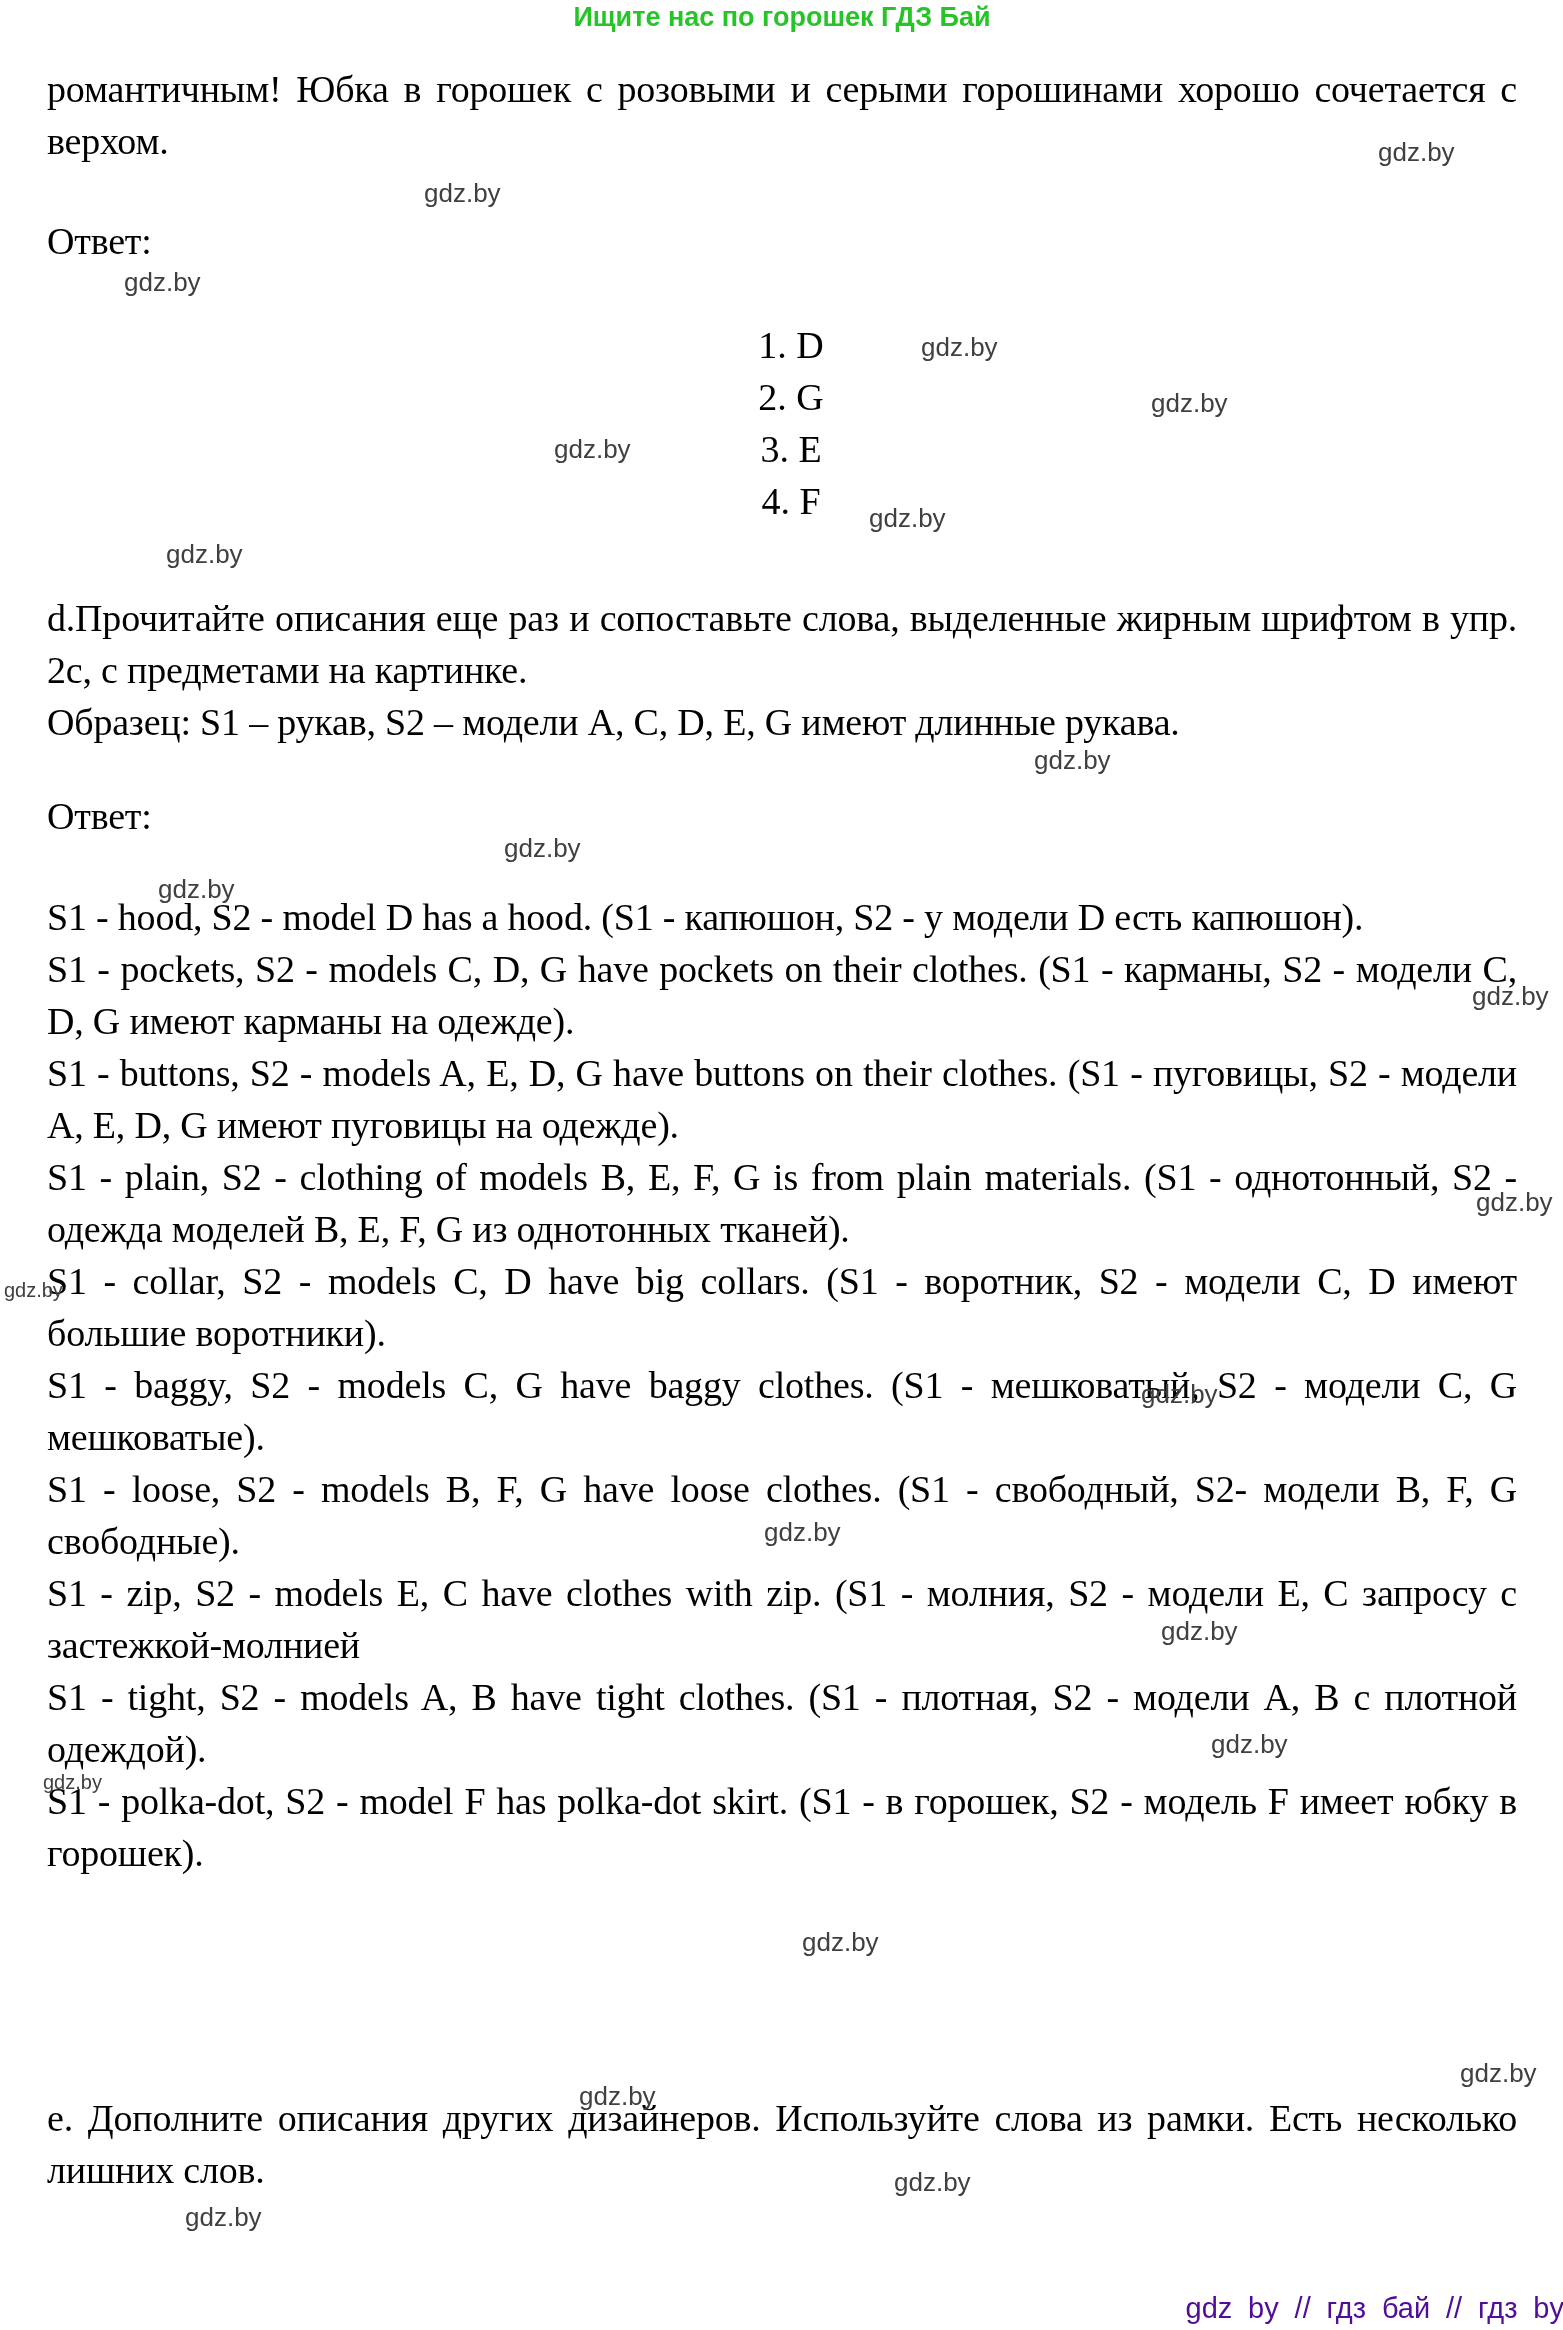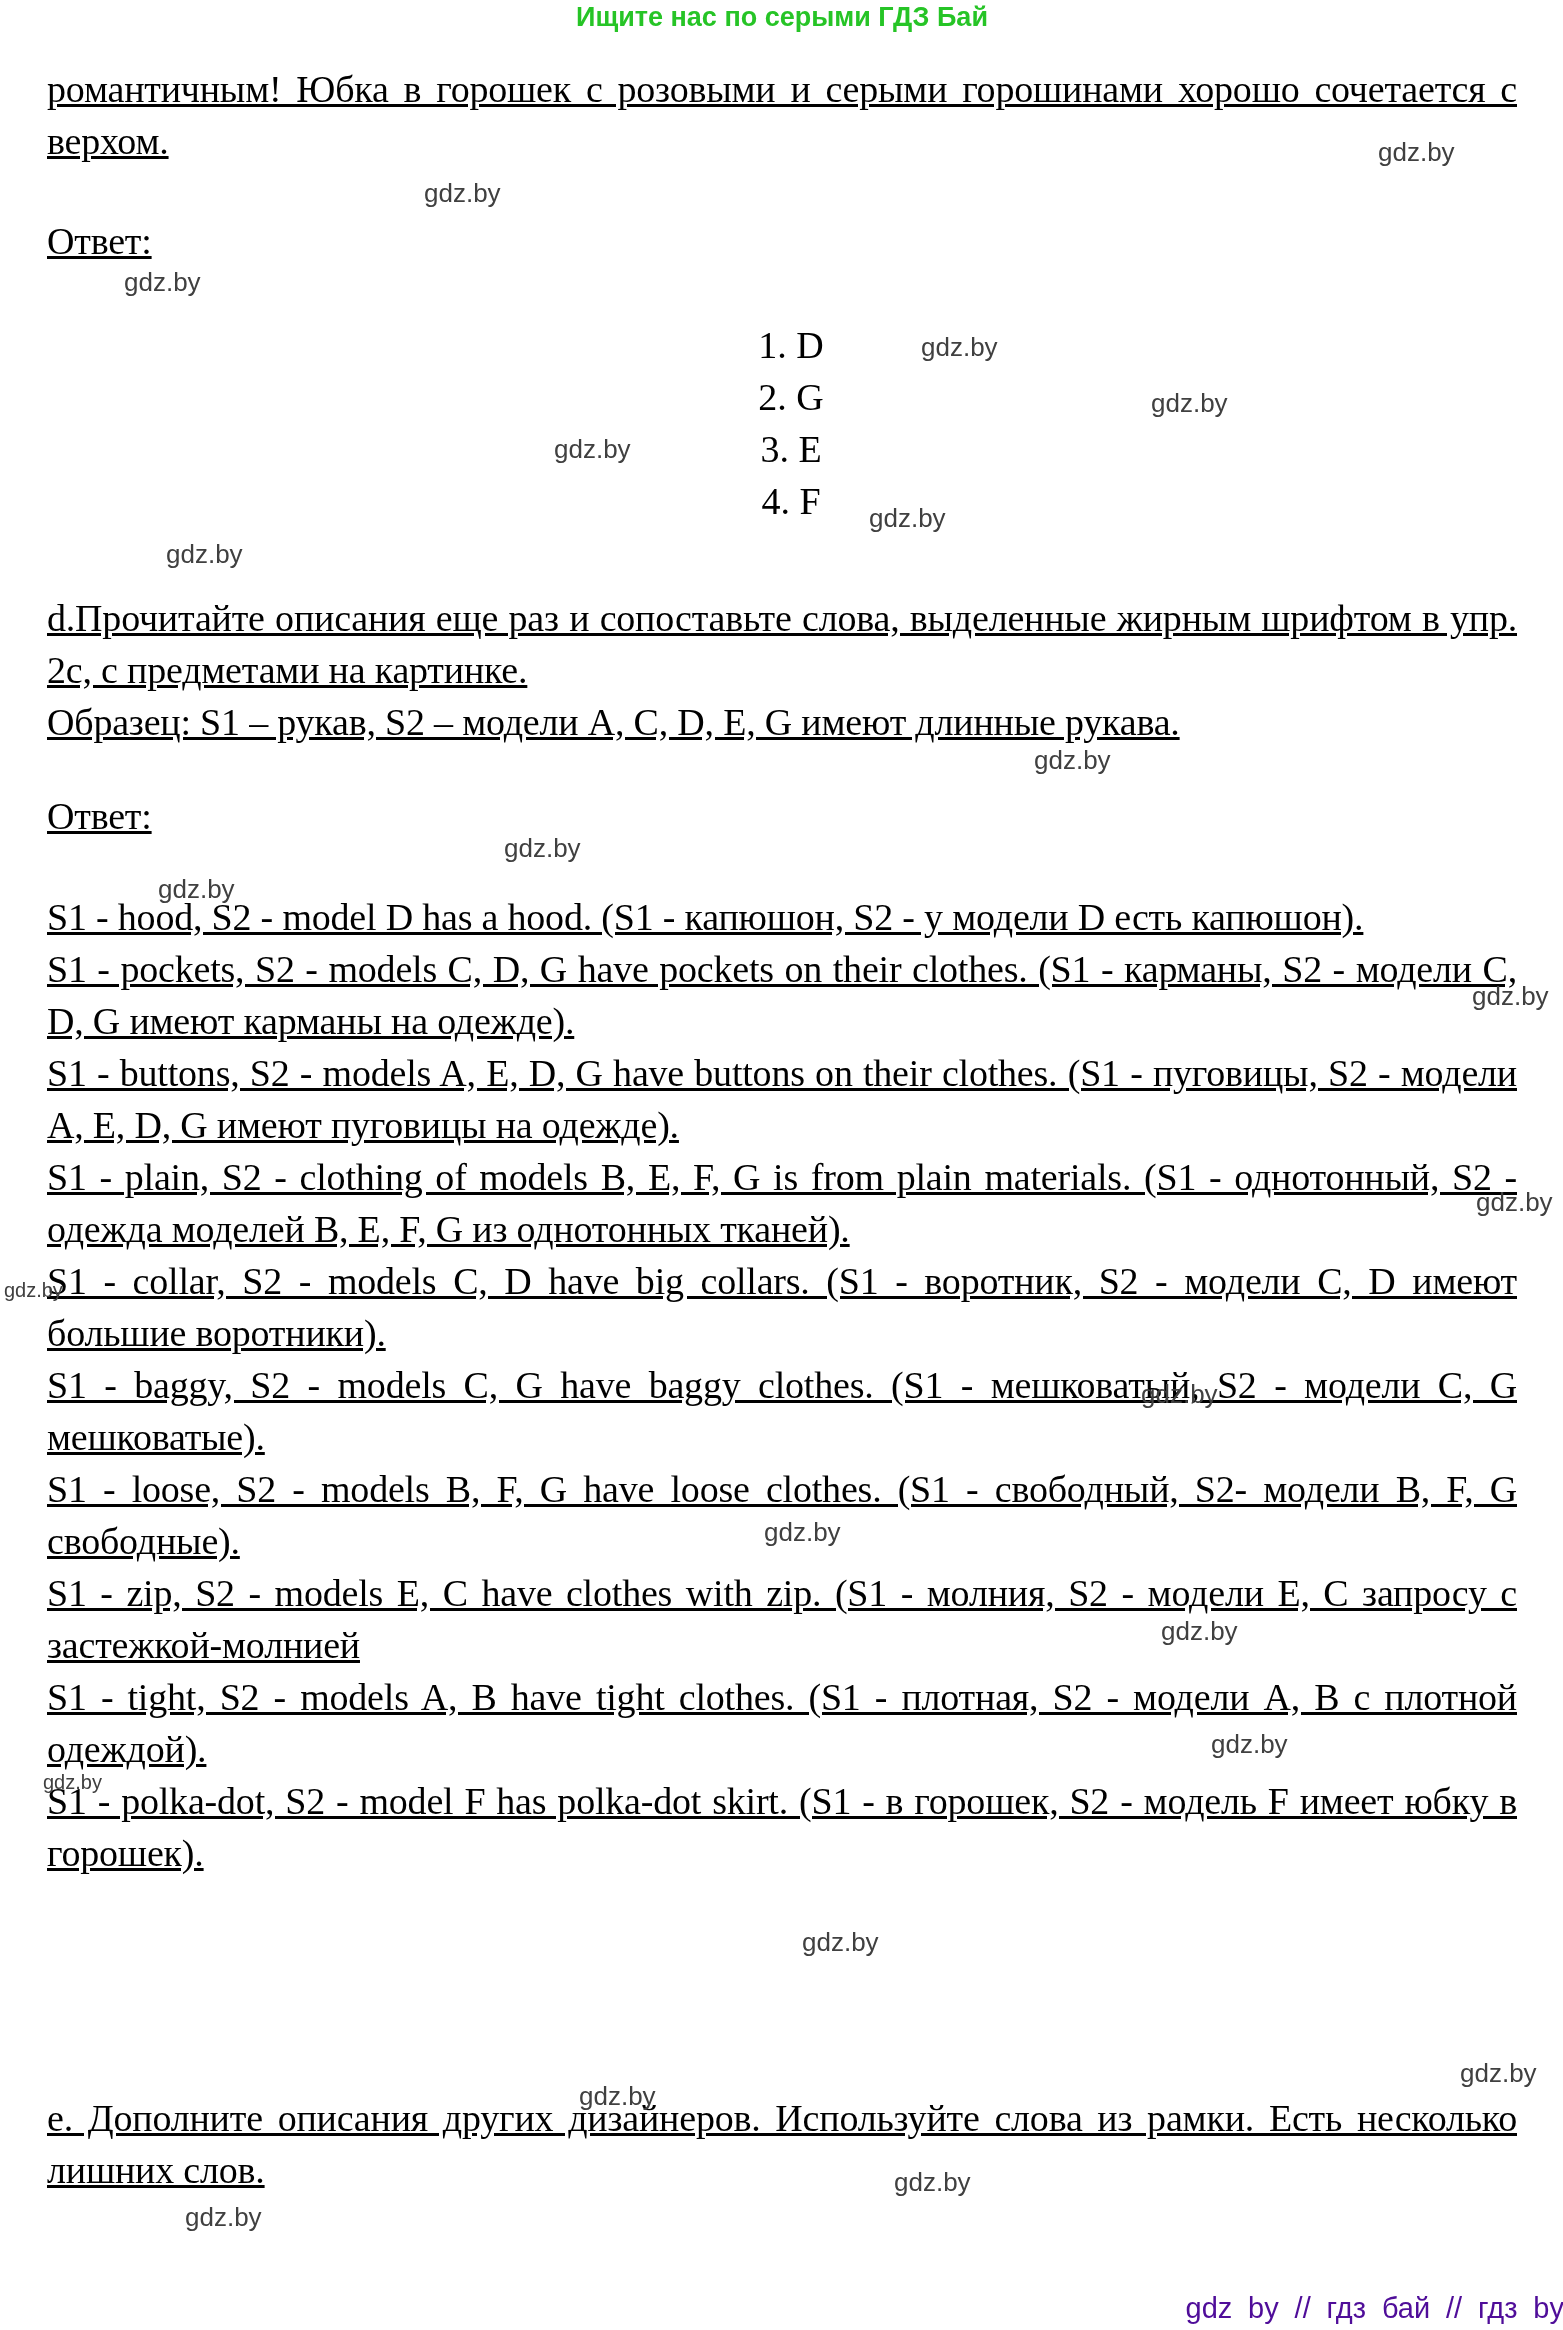--- a/index.html
+++ b/index.html
@@ -14,21 +14,20 @@
   .header-banner{
     position:absolute;top:1.6px;left:0;right:0;
     text-align:center;
     font-family:"Liberation Sans","DejaVu Sans",sans-serif;
     font-size:27px;font-weight:bold;line-height:31px;
   }
   .body-text{
     position:absolute;left:47px;width:1470px;
     font-size:38px;line-height:52px;letter-spacing:-0.2px;
     text-align:justify;
-    text-decoration:underline;
   }
   .intro{top:63px;}
   .answer-label-1{top:215px;text-align:left;}
   .numbered-list{
     position:absolute;left:48px;top:311px;width:1470px;
     font-size:38px;line-height:52px;
     list-style:none;margin:8px;padding:0;text-align:center;
   }
   .task-d{top:592px;}
   .task-d .example{text-align:left;}
@@ -49,21 +48,21 @@
     white-space:nowrap;
   }
   .watermark.small{font-size:20px;line-height:22.5px;}
   p{margin:0;padding:0;}
 </style>
 </head>
 <body>
 
 <div class="page">
 
-  <div class="header-banner" style="color: rgb(38, 196, 38);">Ищите нас по серыми ГДЗ Бай</div>
+  <div class="header-banner" style="color: rgb(38, 196, 38);">Ищите нас по горошек ГДЗ Бай</div>
 
   <p class="body-text intro">романтичным! Юбка в горошек с розовыми и серыми горошинами хорошо сочетается с верхом.</p>
 
   <p class="body-text answer-label-1">Ответ:</p>
 
   <ul class="numbered-list" id="numbered-list">
       <li>1. D</li>
       <li>2. G</li>
       <li>3. E</li>
       <li>4. F</li>

